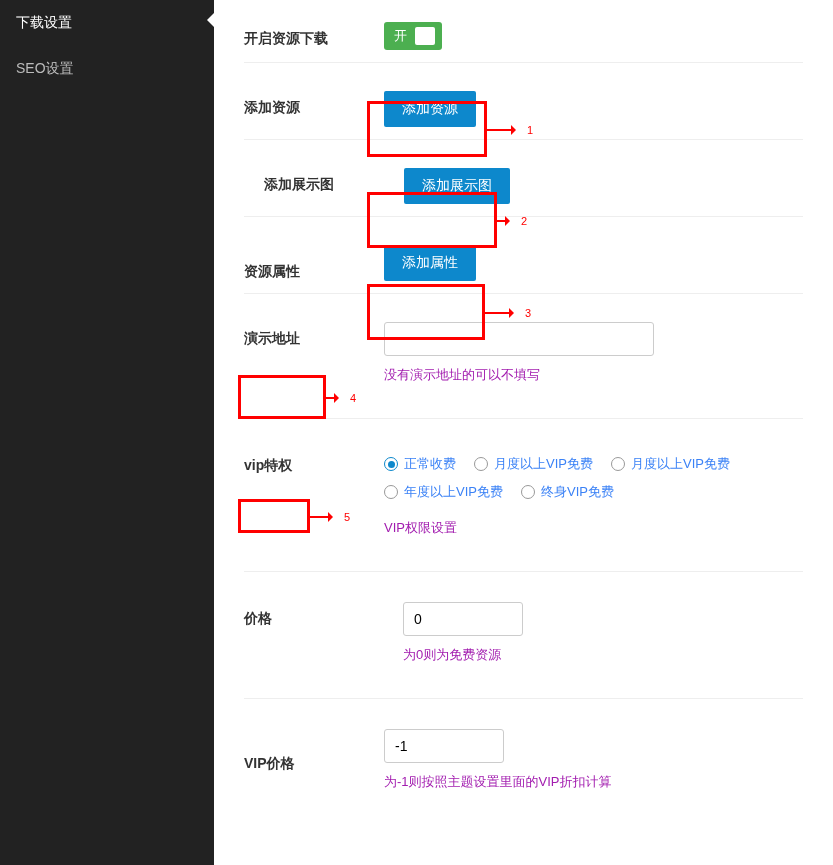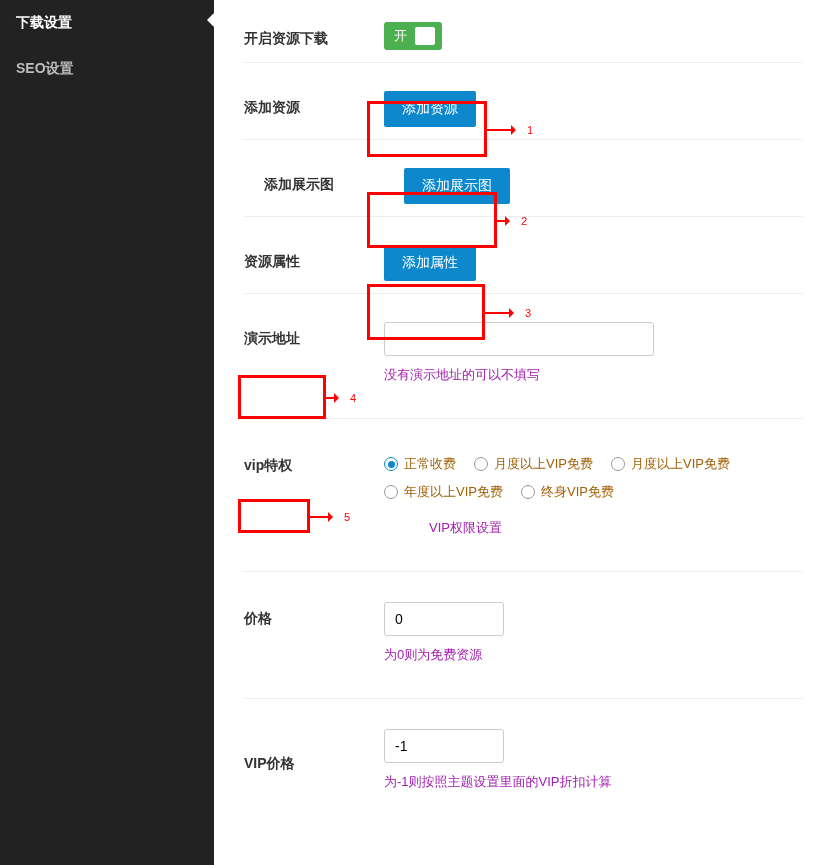--- a/index.html
+++ b/index.html
@@ -30,21 +30,20 @@
       width: 0;
       height: 0;
       border: 8px solid transparent;
       border-right-color: #fff;
     }
     .sidebar-item {
       padding: 14px 16px;
       color: #bbb;
       font-size: 14px;
       cursor: pointer;
-      font-weight: bold;
     }
     .sidebar-item.active {
       color: #fff;
     }
     .main {
       flex: 1;
       padding: 10px 0 0 0;
       overflow-y: auto;
       position: relative;
     }
@@ -119,21 +118,21 @@
     .radio-group {
       display: flex;
       flex-wrap: wrap;
       gap: 10px 18px;
       padding-top: 6px;
     }
     .radio-item {
       display: inline-flex;
       align-items: center;
       font-size: 13px;
-      color: #a16207;
+      color: #3b82f6;
       cursor: pointer;
     }
     .radio-circle {
       width: 14px; height: 14px;
       border: 1.5px solid #0d88cc;
       border-radius: 50%;
       margin-right: 6px;
       display: inline-flex;
       align-items: center;
       justify-content: center;
@@ -206,21 +205,21 @@
     <div class="row-sep"></div>
 
     <div class="row" style="padding-top:28px;padding-left:20px;">
       <div class="label">添加展示图</div>
       <div class="control">
         <button class="btn">添加展示图</button>
       </div>
     </div>
     <div class="row-sep"></div>
 
-    <div class="row" style="padding-top:28px;">
+    <div class="row" style="padding-top:28px;align-items:flex-end;">
       <div class="label">资源属性</div>
       <div class="control">
         <button class="btn">添加属性</button>
       </div>
     </div>
     <div class="row-sep"></div>
 
     <div class="row" style="padding-top:28px;">
       <div class="label">演示地址</div>
       <div class="control">
@@ -250,26 +249,26 @@
           </label>
           <label class="radio-item">
             <span class="radio-circle off"></span>
             <span>年度以上VIP免费</span>
           </label>
           <label class="radio-item">
             <span class="radio-circle off"></span>
             <span>终身VIP免费</span>
           </label>
         </div>
-        <div class="help" style="margin-top:18px;margin-left:45px;">VIP权限设置</div>
+        <div class="help" style="margin-top:18px;">VIP权限设置</div>
       </div>
     </div>
     <hr class="section-hr">
 
-    <div class="row" style="padding-top:18px;">
+    <div class="row" style="padding-top:18px;gap:19px;">
       <div class="label">价格</div>
       <div class="control">
         <input class="input narrow" type="text" value="0" style="">
         <div class="help">为0则为免费资源</div>
       </div>
     </div>
     <hr class="section-hr">
 
     <div class="row" style="padding-top:18px;align-items:center;">
       <div class="label">VIP价格</div>

